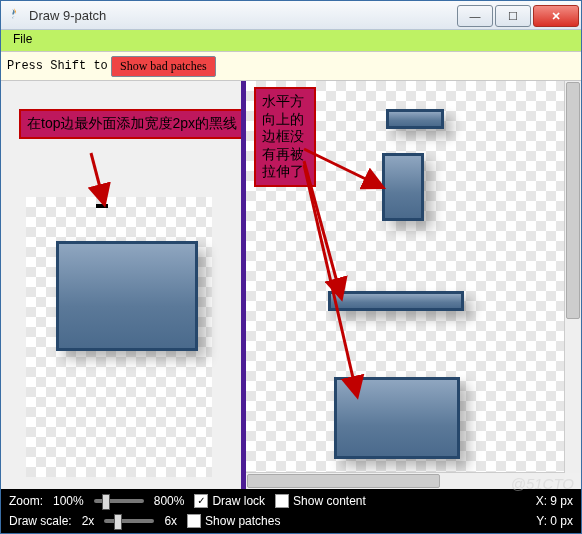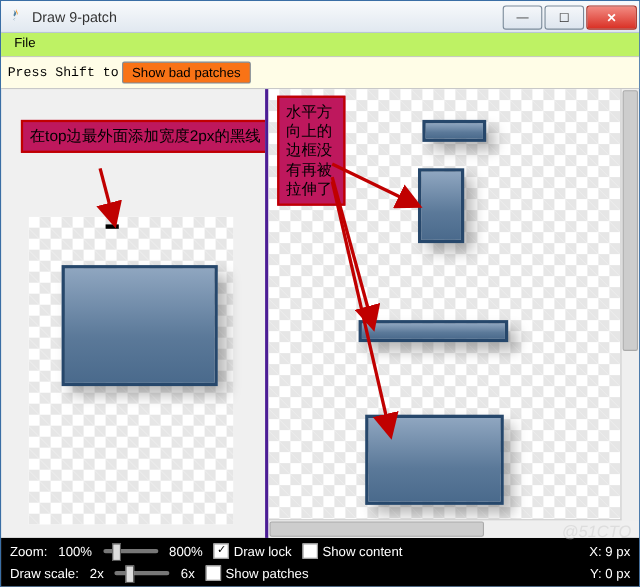--- a/index.html
+++ b/index.html
@@ -7,24 +7,24 @@
 .titlebar{height:28px;background:linear-gradient(to bottom,#f8fafc,#e1e8f0);display:flex;align-items:center;border-bottom:1px solid #b9c6d4}
 .titlebar .icon{width:16px;height:16px;margin:0 6px}
 .titlebar .title{flex:1;font-size:13px;color:#333}
 .winbtns{display:flex}
 .winbtn{width:34px;height:20px;margin:2px 2px 0 0;border:1px solid #7a8a99;border-radius:3px;background:linear-gradient(to bottom,#f5f7fa,#dde5ee);display:flex;align-items:center;justify-content:center;font-size:11px;color:#333}
 .winbtn.close{background:linear-gradient(to bottom,#f28b82,#d93025);border-color:#a82d21;color:#fff;width:44px;font-weight:bold}
 .menubar{height:21px;background:#bef264;border-bottom:1px solid #c8c8c8;display:flex;padding:0 4px}
 .menuitem{padding:2px 8px;font-size:12px}
 .toolbar{height:28px;background:#fffde7;border-bottom:1px solid #c8c8c8;display:flex;align-items:center;padding:0 6px;font-family:"Courier New",monospace;font-size:12px}
 .toolbar .hint{width:104px;overflow:hidden;white-space:nowrap}
-.toolbar button{font-family:Liberation Sans, sans-serif;font-size:12px;padding:2px 8px;background:#f97316;border:1px solid #7a8a99;border-radius:2px}
+.toolbar button{font-family:Liberation Serif, serif;font-size:12px;padding:2px 8px;background:#ef4444;border:1px solid #7a8a99;border-radius:2px}
 .workarea{flex:1;display:flex;min-height:0}
 .pane{position:relative;overflow:hidden}
-.left{width:240px;border-right:3px solid #4c1d95}
+.left{width:240px;border-right:5px solid #4c1d95}
 .right{flex:1}
 .checker{background-image:linear-gradient(45deg,#e6e6e6 25%,transparent 25%,transparent 75%,#e6e6e6 75%),linear-gradient(45deg,#e6e6e6 25%,transparent 25%,transparent 75%,#e6e6e6 75%);background-size:20px 20px;background-position:0 0,10px 10px;background-color:#ffffff}
 .leftbg{position:absolute;left:25px;top:116px;width:186px;height:280px}
 .rightbg{position:absolute;left:0;top:0;right:16px;bottom:16px}
 .scrollbar-v{position:absolute;right:0;top:0;width:16px;bottom:16px;background:#efefef;border-left:1px solid #ccc}
 .scrollbar-v .thumb{position:absolute;left:1px;right:1px;top:1px;height:60%;background:#cdcdcd;border:1px solid #aaa;border-radius:2px}
 .scrollbar-h{position:absolute;left:0;right:16px;bottom:0;height:16px;background:#efefef;border-top:1px solid #ccc}
 .scrollbar-h .thumb{position:absolute;top:1px;bottom:1px;left:1px;width:60%;background:#cdcdcd;border:1px solid #aaa;border-radius:2px}
 .shape3d{position:absolute;background:linear-gradient(to bottom,#8fa6c0,#5b7999 60%,#4a6a8c);border:3px solid #26476b;box-shadow:8px 8px 12px rgba(0,0,0,.28)}
 .blackmark{position:absolute;width:12px;height:4px;background:#000}

